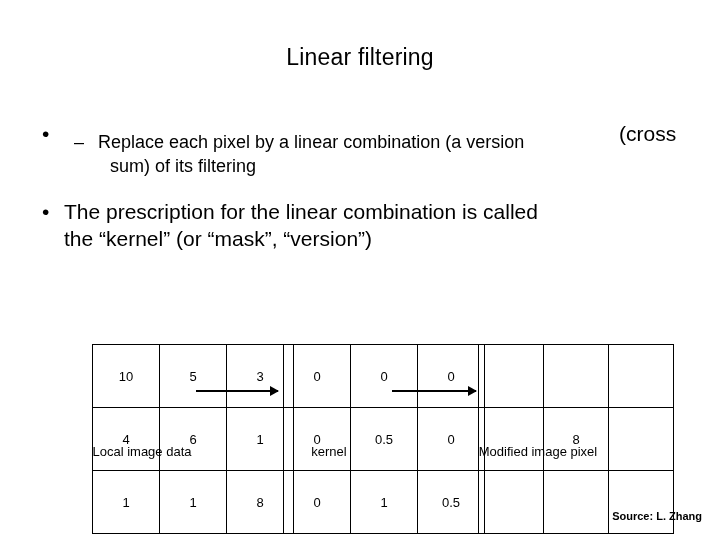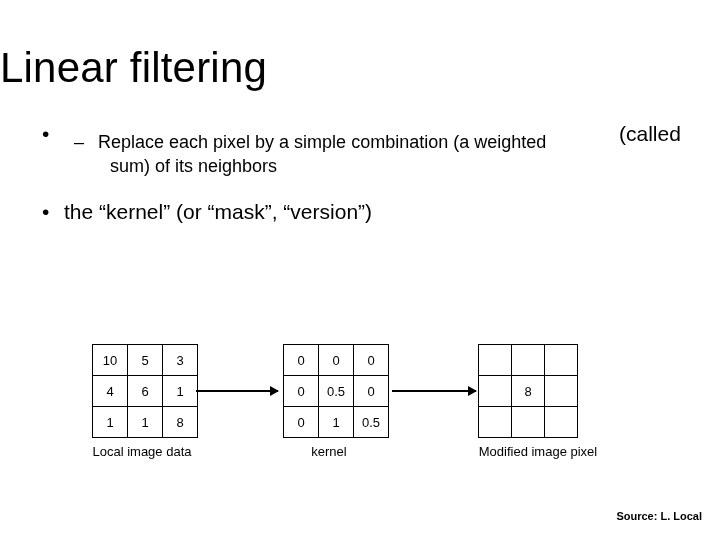--- a/index.html
+++ b/index.html
@@ -18,22 +18,22 @@
   .slide {
     position: relative;
     width: 720px;
     height: 540px;
   }
   .title {
     position: absolute;
     top: 44px;
     left: 0;
     width: 720px;
-    text-align: left;
-    font-size: 42px;
+    text-align: center;
+    font-size: 23px;
     font-weight: normal;
     letter-spacing: 0.2px;
     color: #000;
   }
   .body-block {
     position: absolute;
     top: 120px;
     left: 34px;
     width: 660px;
   }
@@ -91,21 +91,21 @@
     border-collapse: collapse;
   }
   .grid td {
     border: 1px solid #000000;
     width: 34px;
     height: 30px;
     text-align: center;
     vertical-align: middle;
     font-size: 13px;
     font-family: "Liberation Sans", sans-serif;
-    padding: 0;
+    padding: 16px;
   }
   #grid-local { left: 92px; top: 0px; }
   #grid-kernel { left: 283px; top: 0px; }
   #grid-kernel td { width: 34px; }
   #grid-output { left: 478px; top: 0px; }
   #grid-output td { width: 32px; }
 
   .caption {
     position: absolute;
     font-size: 13px;
@@ -149,33 +149,34 @@
 <body>
 
 <div class="slide">
 
   <div class="title">Linear filtering</div>
 
   <div class="body-block">
 
     <div class="bullet1">
       <span class="dot">•</span>
-      <span class="cross">(called</span>
+      <span class="cross">(cross</span>
     </div>
 
     <div class="bullet2">
       <span class="dash">–</span>
-      <span>Replace each pixel by a simple combination (a weighted</span>
-      <span class="l2">sum) of its neighbors</span>
+      <span>Replace each pixel by a linear combination (a version</span>
+      <span class="l2">sum) of its filtering</span>
     </div>
 
     <div class="spacer"></div>
 
     <div class="bullet1">
       <span class="dot">•</span>
+      <span>The prescription for the linear combination is called</span>
       <div>the “kernel” (or “mask”, “version”)</div>
     </div>
 
   </div>
 
   <div class="diagram">
 
     <table class="grid" id="grid-local">
       <tbody>
           <tr>
@@ -239,15 +240,15 @@
       </tr>
     </tbody>
       </table>
 
     <div class="caption" id="cap-kernel">kernel</div>
     <div class="caption" id="cap-local">Local image data</div>
     <div class="caption" id="cap-output">Modified image pixel</div>
 
   </div>
 
-  <div class="source">Source: L. Local</div>
+  <div class="source">Source: L. Zhang</div>
 
 </div>
 
 </body></html>

